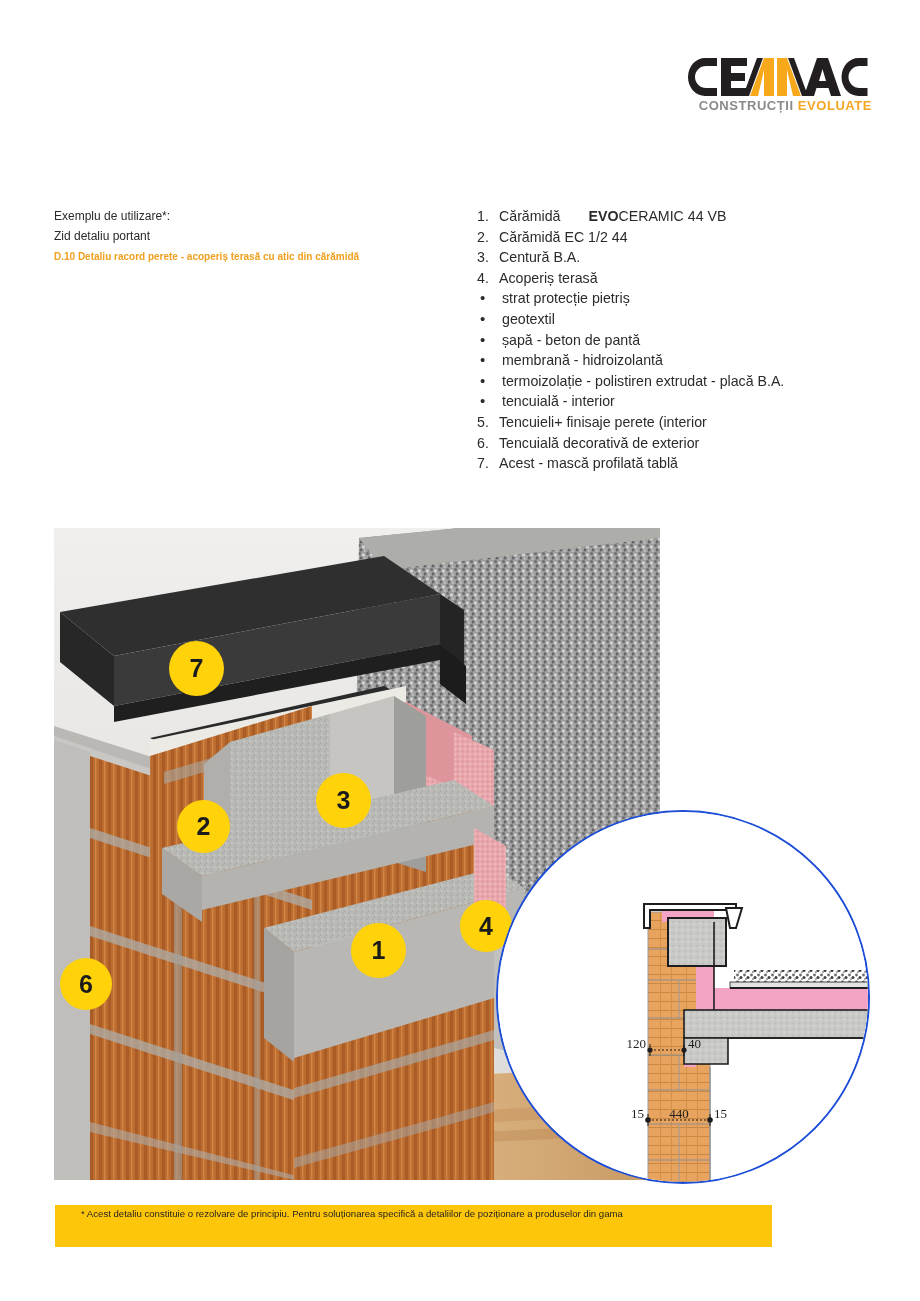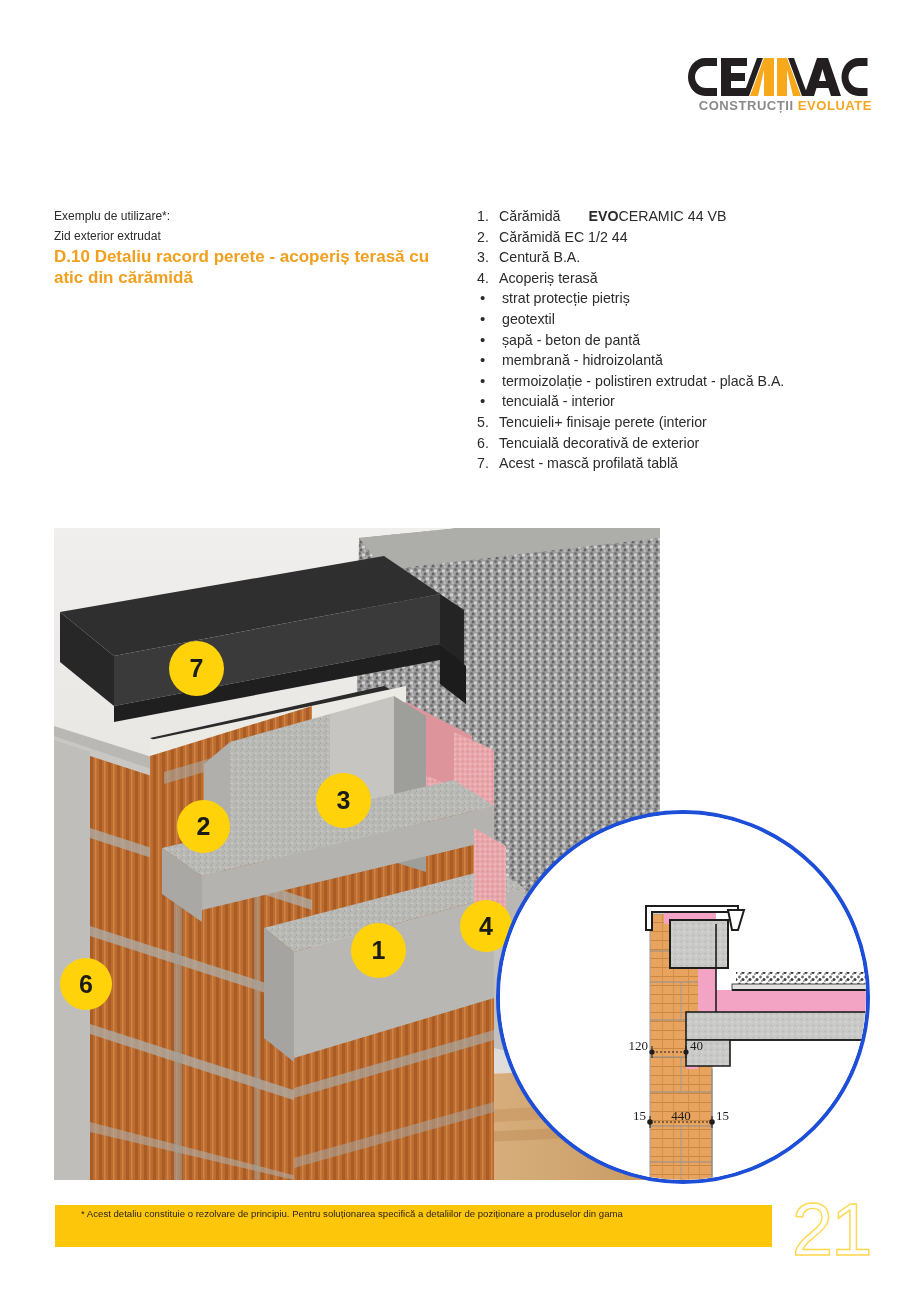--- a/index.html
+++ b/index.html
@@ -17,21 +17,21 @@
   
   .logo{position:absolute;left:686px;top:58px;width:186px;height:56px;}
   .logo-word{position:relative;height:38px;width:186px;}
   .logo-tag{position:absolute;right:0;top:40px;font-size:13px;letter-spacing:.55px;
             color:#8a8a8a;font-weight:700;white-space:nowrap;}
   .logo-tag b{color:#f5a623;}
 
   
   .intro{position:absolute;left:54px;top:206px;width:400px;}
   .intro .ln{font-size:12px;line-height:20px;color:#2b2b2b;}
-  .intro .title{font-size:17px;line-height:20.5px;color:#f0a01e;font-weight:700;margin-top:1px;}
+  .intro .title{font-size:10px;line-height:20.5px;color:#f0a01e;font-weight:700;margin-top:1px;}
 
   
   .legend{position:absolute;left:477px;top:206px;width:400px;}
   .legend ul{list-style:none;margin:0;padding:0;}
   .legend li{display:flex;font-size:14.2px;line-height:20.6px;color:#2b2b2b;}
   .legend li .mk{width:22px;flex:0 0 22px;text-align:left;}
   .legend li .mk.dot{text-align:left;padding-left:3px;font-size:15px;line-height:20.6px;}
   .legend li .tx{flex:1 1 auto;}
   .legend li .tx b{font-weight:700;margin-left:24px;}
 
@@ -46,21 +46,21 @@
          color:#1b1b1b;font-weight:600;font-family:"Liberation Sans",sans-serif;}
   .badge.b7{left:169px;top:641px;width:55px;height:55px;font-size:25px;}
   .badge.b2{left:177px;top:800px;width:53px;height:53px;font-size:25px;}
   .badge.b3{left:316px;top:773px;width:55px;height:55px;font-size:25px;}
   .badge.b4{left:460px;top:900px;width:52px;height:52px;font-size:25px;}
   .badge.b1{left:351px;top:923px;width:55px;height:55px;font-size:25px;}
   .badge.b6{left:60px;top:958px;width:52px;height:52px;font-size:25px;}
 
   
   .inset{position:absolute;left:496px;top:810px;width:374px;height:374px;
-         border-radius:50%;background:#ffffff;border:4px solid #1d4ed8;
+         border-radius:50%;background:#ffffff;border:2px solid #1d4ed8;
          overflow:hidden;box-sizing:border-box;}
   .inset svg{display:block;}
 
   
   .footnote{position:absolute;left:55px;top:1205px;width:717px;height:42px;
             background:#fdc60b;box-sizing:border-box;padding:2px 10px 0 26px;}
   .footnote p{margin:0;font-size:9.6px;line-height:13.6px;color:#231f20;}
 
   .pageno{position:absolute;left:792px;top:1193px;font-size:74px;line-height:74px;
           font-weight:300;color:transparent;
@@ -94,21 +94,21 @@
         <ellipse cx="186" cy="19" rx="0" ry="0" fill="#231f20"></ellipse>
       </svg>
     </div>
     <div class="logo-tag">
       <span>CONSTRUCȚII </span><b>EVOLUATE</b>
     </div>
   </div>
 
   <div class="intro">
     <div class="ln">Exemplu de utilizare*:</div>
-    <div class="ln">Zid exterior extrudat</div>
+    <div class="ln">Zid detaliu portant</div>
     <div class="title">D.10 Detaliu racord perete - acoperiș terasă cu atic din cărămidă</div>
   </div>
 
   <div class="legend">
     <ul id="legend-list">
         <li>
           <span class="mk">1.</span>
           <span class="tx"><span>Cărămidă </span><b>EVO</b><span>CERAMIC 44 VB</span></span>
         </li>
         <li>
@@ -374,15 +374,14 @@
       <text x="146" y="306" text-anchor="end" font-family="Liberation Serif, serif" font-size="13" fill="#1d1d1d">15</text>
       <text x="181" y="306" text-anchor="middle" font-family="Liberation Serif, serif" font-size="13" fill="#1d1d1d">440</text>
       <text x="216" y="306" font-family="Liberation Serif, serif" font-size="13" fill="#1d1d1d">15</text>
     </svg>
   </div>
 
   <div class="footnote">
     <p>* Acest detaliu constituie o rezolvare de principiu. Pentru soluționarea specifică a detaliilor de poziționare a produselor din gama</p>
   </div>
 
-  <div class="pageno">21</div>
 
 </div>
 
 </body></html>

